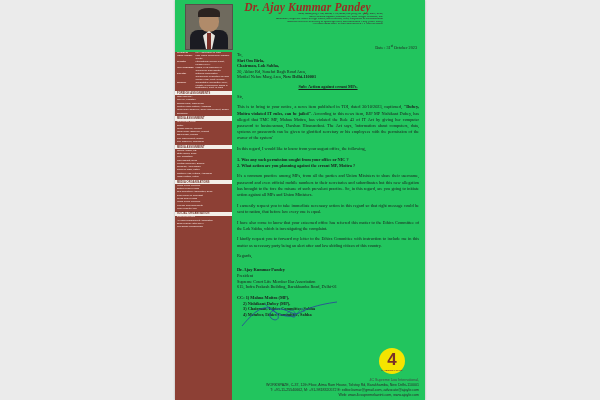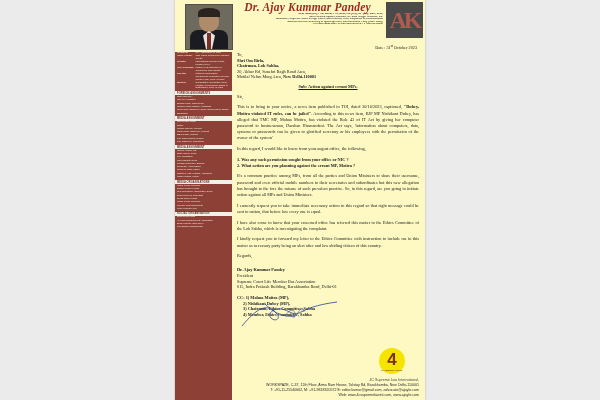--- a/index.html
+++ b/index.html
@@ -3,21 +3,21 @@
 <meta charset="utf-8">
 <style>
   html,body{margin:0;padding:0;}
   body{
     width:600px;height:400px;overflow:hidden;
     background:#ebebeb;
     font-family:"Liberation Serif",serif;
   }
   .page{
     position:absolute;left:175px;top:0;width:250px;height:400px;
-    background:#fef9c3;
+    background:#22c55e;
     box-shadow:0 0 2px rgba(0,0,0,.25);
     overflow:hidden;
   }
   .page-inner{position:relative;width:100%;height:100%;}
 
   
   .lh{position:relative;height:47px;}
   .lh-name{
     position:absolute;left:55px;top:1px;right:40px;
     text-align:center;
@@ -173,23 +173,20 @@
 
   <div class="lh">
     <div class="lh-name">Dr. Ajay Kummar Pandey</div>
     <div class="lh-creds">
       <div>LLB, MBA (UK), PhD, AIMA, PPL, ATAI, ICJ (UK), MP (UK), MMP, BHE,</div>
       <div>MLC Harvard Square, London, CT, Blair Singer Institute, US.</div>
       <div>Advocate, Supreme Court &amp; High Court, MC-Criminal, Civil, Corporate &amp; Constitutional</div>
       <div>National General Secretary &amp; Spokesperson, Lok Janshakti Party (Ram Vilas),</div>
       <div>PM Modi NDA Govt. Vetran Journalist &amp; TV Commentator</div>
     </div>
-    <div class="logo-ak">
-      <div class="mono">AK</div>
-    </div>
   </div>
 
   <div class="photo">
     <div class="body"></div>
     <div class="head"></div>
     <div class="hair"></div>
     <div class="shirt"></div>
     <div class="tie"></div>
   </div>
 

